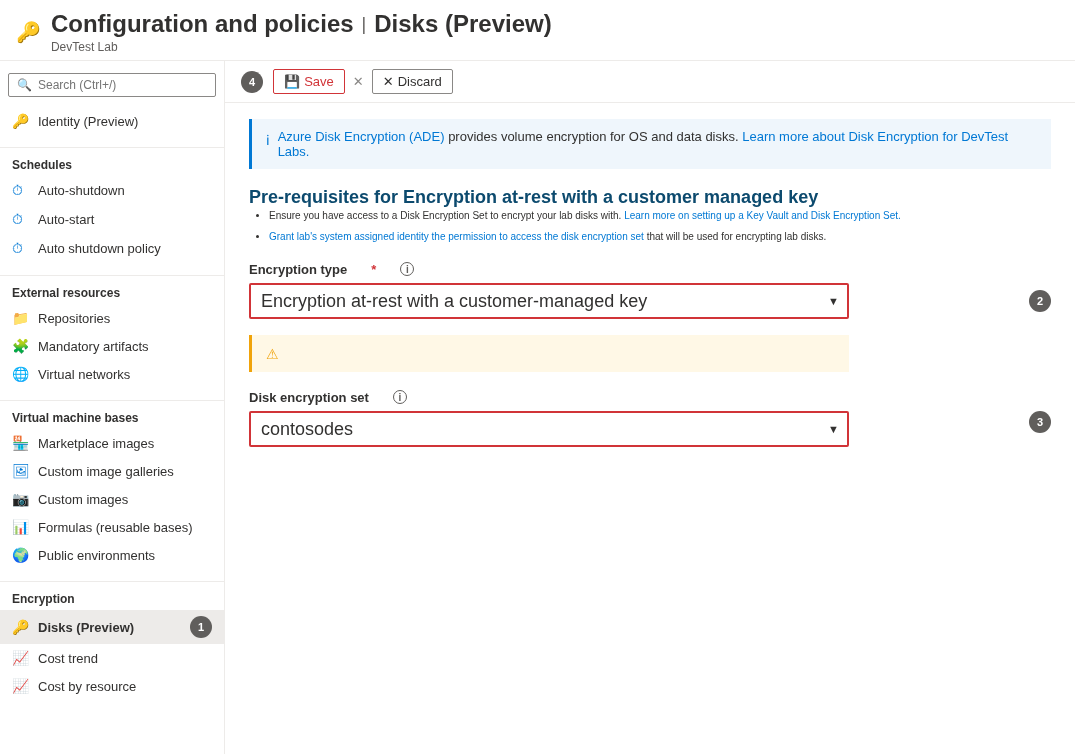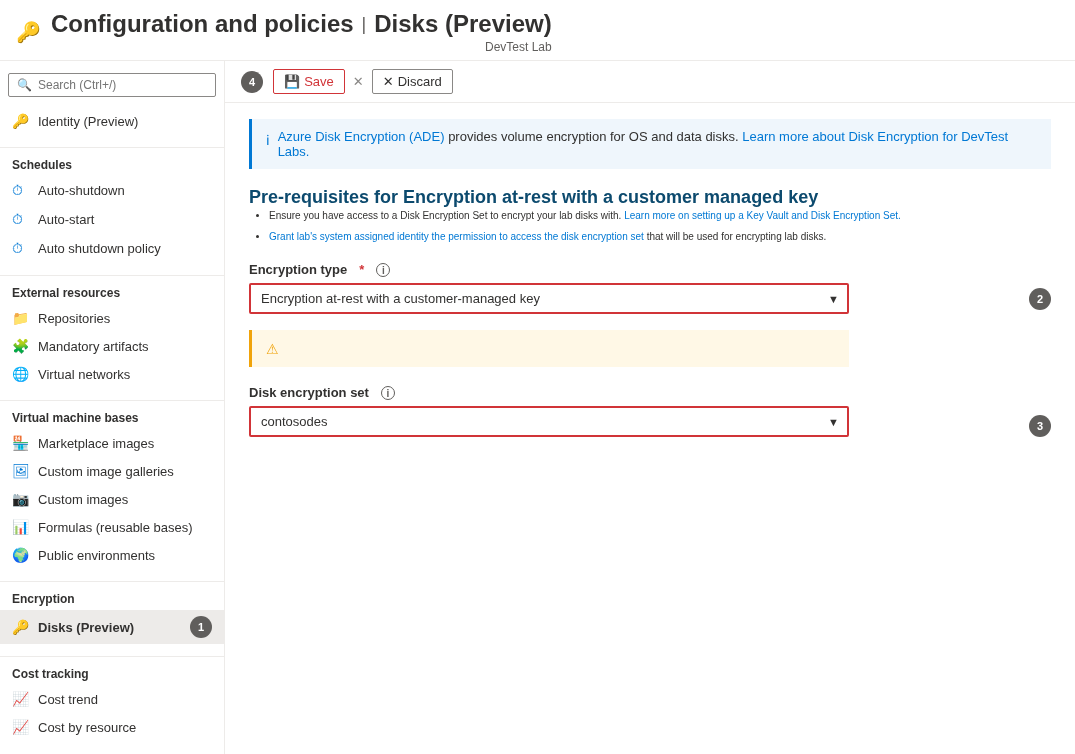--- a/index.html
+++ b/index.html
@@ -4,21 +4,21 @@
   <style>
     * { box-sizing: border-box; margin: 0; padding: 0; }
     body { font-family: 'Segoe UI', Arial, sans-serif; font-size: 13px; color: #323130; background: #fff; display: flex; flex-direction: column; height: 754px; overflow: hidden; }
 
     .title-bar {
       display: flex; align-items: center; padding: 10px 16px 6px 16px;
       border-bottom: 1px solid #edebe9;
     }
     .title-icon { font-size: 20px; margin-right: 10px; color: #f0a30a; }
     .title-text { font-size: 24px; font-weight: 700; color: #323130; }
-    .title-sub { font-size: 12px; color: #605e5c; margin-top: 2px; text-align: right; }
+    .title-sub { font-size: 12px; color: #605e5c; margin-top: 2px; }
 
     .main-layout { display: flex; flex: 1; overflow: hidden; }
 
     
     .sidebar {
       width: 225px; min-width: 225px; border-right: 1px solid #edebe9;
       overflow-y: auto; padding: 8px 0;
       background: #fff;
     }
     .search-box {
@@ -102,36 +102,36 @@
     }
 
     .bullet-list { list-style: disc; padding-left: 20px; margin-bottom: 18px; }
     .bullet-list li { margin-bottom: 6px; font-size: 10px; line-height: 1.5; }
     .bullet-list li a { color: #0078d4; text-decoration: none; }
 
     
     .field-group { margin-bottom: 16px; }
     .field-label {
       font-size: 13px; font-weight: 600; margin-bottom: 6px;
-      display: flex; align-items: flex-end; gap: 12px;
+      display: flex; align-items: flex-start; gap: 24px;
     }
     .field-required { color: #d13438; }
     .info-circle {
       display: inline-flex; align-items: center; justify-content: center;
       width: 14px; height: 14px; border: 1px solid #605e5c; border-radius: 50%;
       font-size: 10px; color: #605e5c; cursor: pointer;
     }
 
     .select-wrapper {
       position: relative; display: flex; align-items: center;
     }
     .select-field {
       width: 600px; padding: 6px 32px 6px 10px;
       border: 2px solid #d13438; border-radius: 2px;
-      font-size: 13px; color: #323130; background: #fff;
+      font-size: 18px; color: #323130; background: #fff;
       appearance: none; cursor: pointer; outline: none;
     }
     .select-arrow {
       position: absolute; right: 10px; pointer-events: none;
       color: #323130; font-size: 11px;
     }
 
     
     .warning-box {
       background: #fff8e6; border-left: 3px solid #f0a30a;
@@ -239,21 +239,20 @@
       <span>Public environments</span>
     </div>
 
     <div class="sidebar-section-label">Encryption</div>
     <div class="sidebar-item active" style="position:relative;">
       <span class="item-icon icon-disks">🔑</span>
       <span>Disks (Preview)</span>
       <span class="step-badge">1</span>
     </div>
 
-    <div class="sidebar-section-label">Cost tracking</div>
     <div class="sidebar-item">
       <span class="item-icon icon-cost">📈</span>
       <span>Cost trend</span>
     </div>
     <div class="sidebar-item">
       <span class="item-icon icon-cost">📈</span>
       <span>Cost by resource</span>
     </div>
   </div>
 
@@ -316,21 +315,21 @@
 
       <div class="warning-box">
         <span class="warning-icon">⚠</span>
       </div>
 
       <div class="field-group">
         <div class="field-label">
           <span>Disk encryption set</span>
           <span class="info-circle">i</span>
         </div>
-        <div style="display:flex; align-items:flex-end; gap:10px;">
+        <div style="display:flex; align-items:flex-start; gap:10px;">
           <div class="select-wrapper">
             <select class="select-field">
               <option selected="">contosodes</option>
             </select>
             <span class="select-arrow">▼</span>
           </div>
           <span class="step-badge" style="background:#605e5c;">3</span>
         </div>
       </div>
     </div>

